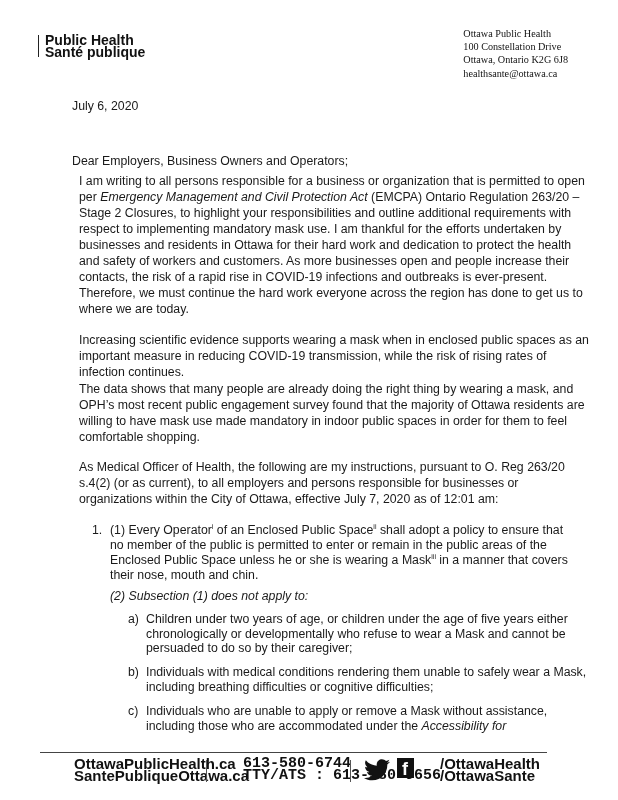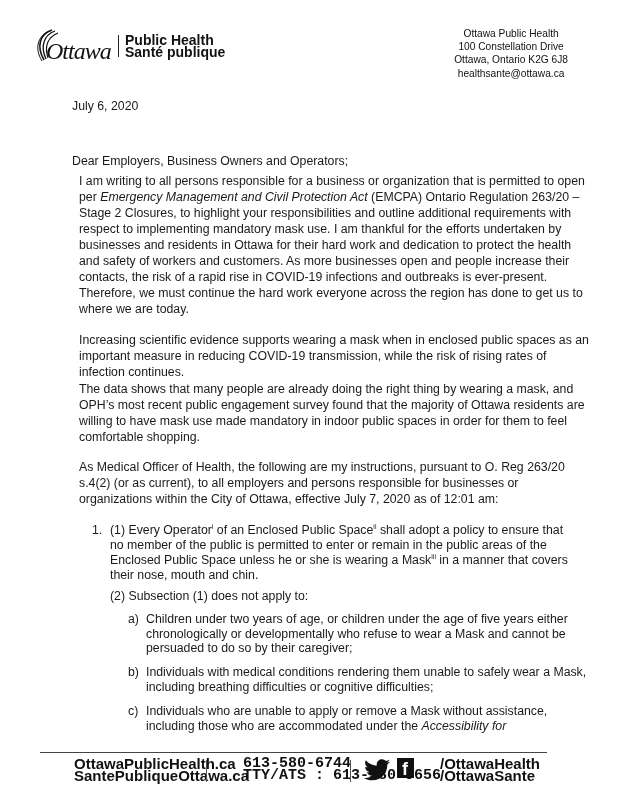--- a/index.html
+++ b/index.html
@@ -12,40 +12,40 @@
   .logo-mark svg { position: absolute; left: 0; top: 0; }
   .logo-word {
     position: absolute; left: 12px; top: 10px;
     font-family: "Liberation Serif", serif; font-style: italic; font-size: 24px;
     letter-spacing: -1px; color: #111;
   }
   .logo-divider { width: 1px; height: 22px; background: #222; margin: 0 6px 0 4px; }
   .logo-text { font-weight: bold; font-size: 14px; line-height: 12px; color: #111; }
 
   .address {
-    position: absolute; right: 50px; top: 27px; text-align: center;
-    font-size: 10.2px; line-height: 13.2px; color: #111;
+    position: absolute; right: 50px; top: 27px; text-align: left;
+    font-size: 10.2px; line-height: 13.2px; color: #111; font-family: Liberation Serif, serif;
   }
 
   .body-text {
     position: absolute; left: 72px; width: 520px;
     font-size: 12.3px; line-height: 16px; color: #1a1a1a;
   }
   .date { top: 98px; }
   .salutation { top: 153px; }
   .p1 { top: 173px; }
   .p2 { top: 332px; }
   .p3 { top: 381px; }
   .p4 { top: 459px; }
   .p1, .p2, .p3, .p4 { width: 515px; margin-left: 7px; }
 
   .list { position: absolute; left: 92px; top: 523px; width: 500px; font-size: 12.3px; line-height: 15px; }
   .li-num { position: absolute; left: 0; top: 0; }
   .li-body { position: absolute; left: 18px; top: 0; width: 470px; }
-  .sub2 { position: absolute; left: 110px; top: 589px; font-size: 12.3px; line-height: 15px; }
+  .sub2 { position: absolute; left: 110px; top: 589px; font-size: 12.3px; line-height: 15px; font-style: italic; }
   .sub-item { position: absolute; left: 128px; width: 450px; font-size: 12.3px; line-height: 14.6px; }
   .sub-item .lbl { position: absolute; left: 0; top: 0; }
   .sub-item .txt { position: absolute; left: 18px; top: 0; width: 445px; }
   .sa { top: 612px; }
   .sb { top: 665px; }
   .sc { top: 704px; }
   sup { font-size: 7px; line-height: 0; vertical-align: super; }
   em { font-style: italic; }
 
   .footer-rule { position: absolute; left: 40px; right: 111px; top: 752px; height: 1px; background: #444; width: 467px; }
@@ -58,29 +58,20 @@
   .vs1 { left: 206px; }
   .vs2 { left: 350px; }
   .tw { position: absolute; left: 364px; top: 759px; }
   .fb { position: absolute; left: 397px; top: 758px; width: 17px; height: 20px; background: #111; }
   .fb span { position: absolute; left: 5px; top: 1px; color: #fff; font-weight: bold; font-size: 18px; line-height: 20px; font-family: "Liberation Sans", sans-serif; }
 </style>
 </head>
 <body>
 
 <div class="logo">
-  <div class="logo-mark">
-    <svg width="30" height="36" viewBox="0 0 30 36">
-      <path d="M18 2 C6 6, 2 18, 10 32" stroke="#111" stroke-width="1.6" fill="none"></path>
-      <path d="M21 3 C10 7, 6 18, 12 31" stroke="#111" stroke-width="1.3" fill="none"></path>
-      <path d="M24 5 C14 9, 10 18, 14 30" stroke="#111" stroke-width="1.1" fill="none"></path>
-      <path d="M15 3 C4 8, 0 20, 8 33" stroke="#111" stroke-width="1.0" fill="none"></path>
-    </svg>
-    <span class="logo-word">Ottawa</span>
-  </div>
   <div class="logo-divider"></div>
   <div class="logo-text">
     <div>Public Health</div>
     <div>Santé publique</div>
   </div>
 </div>
 
 <div class="address">
   <div>Ottawa Public Health</div>
   <div>100 Constellation Drive</div>

